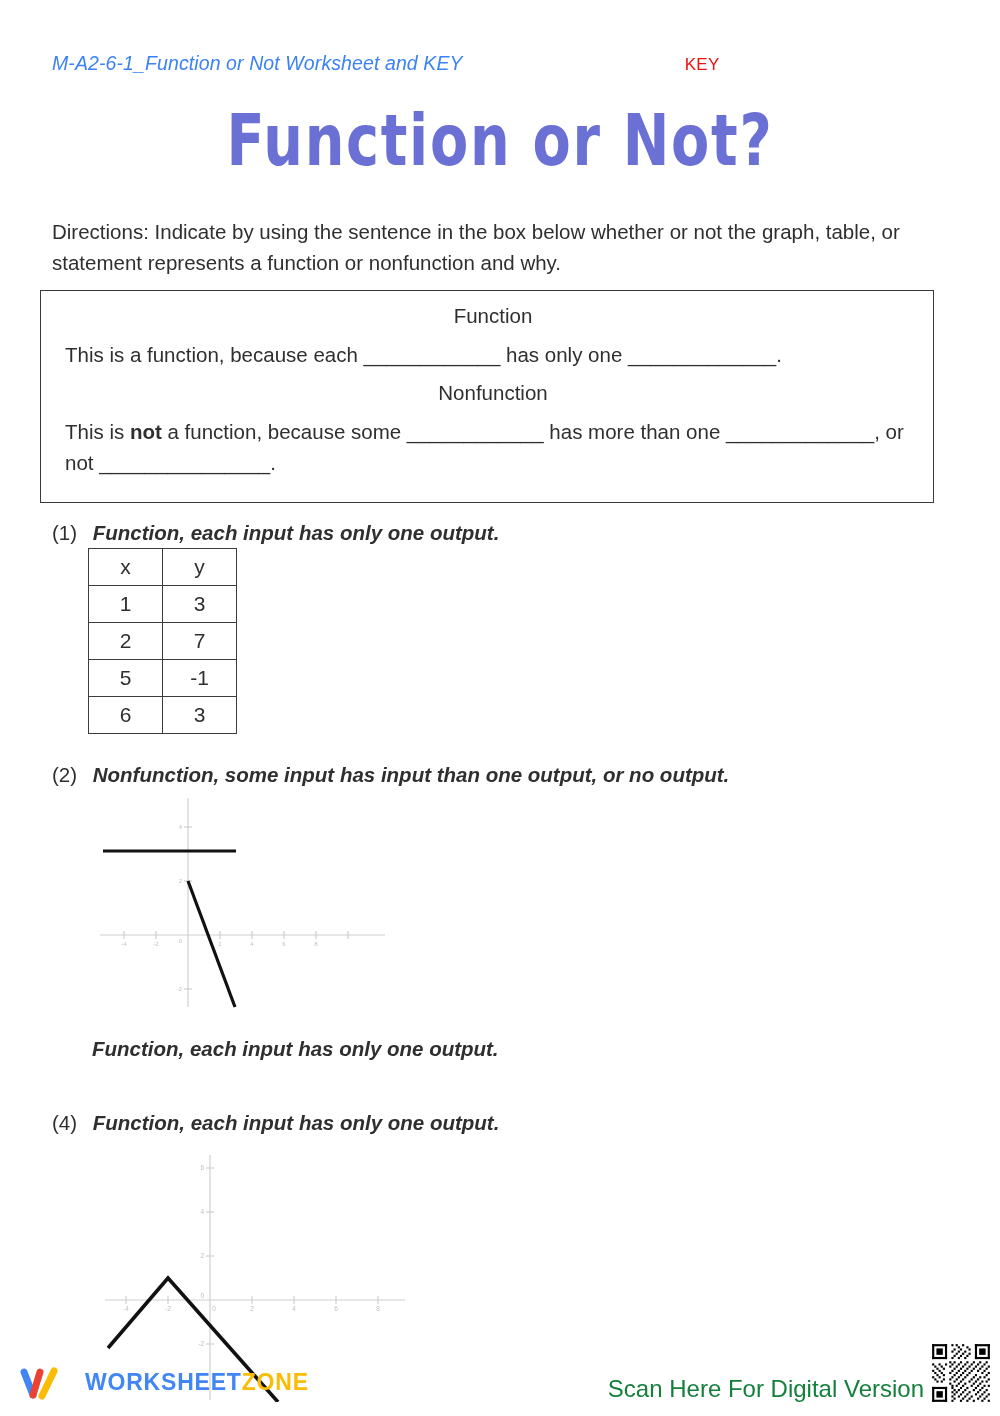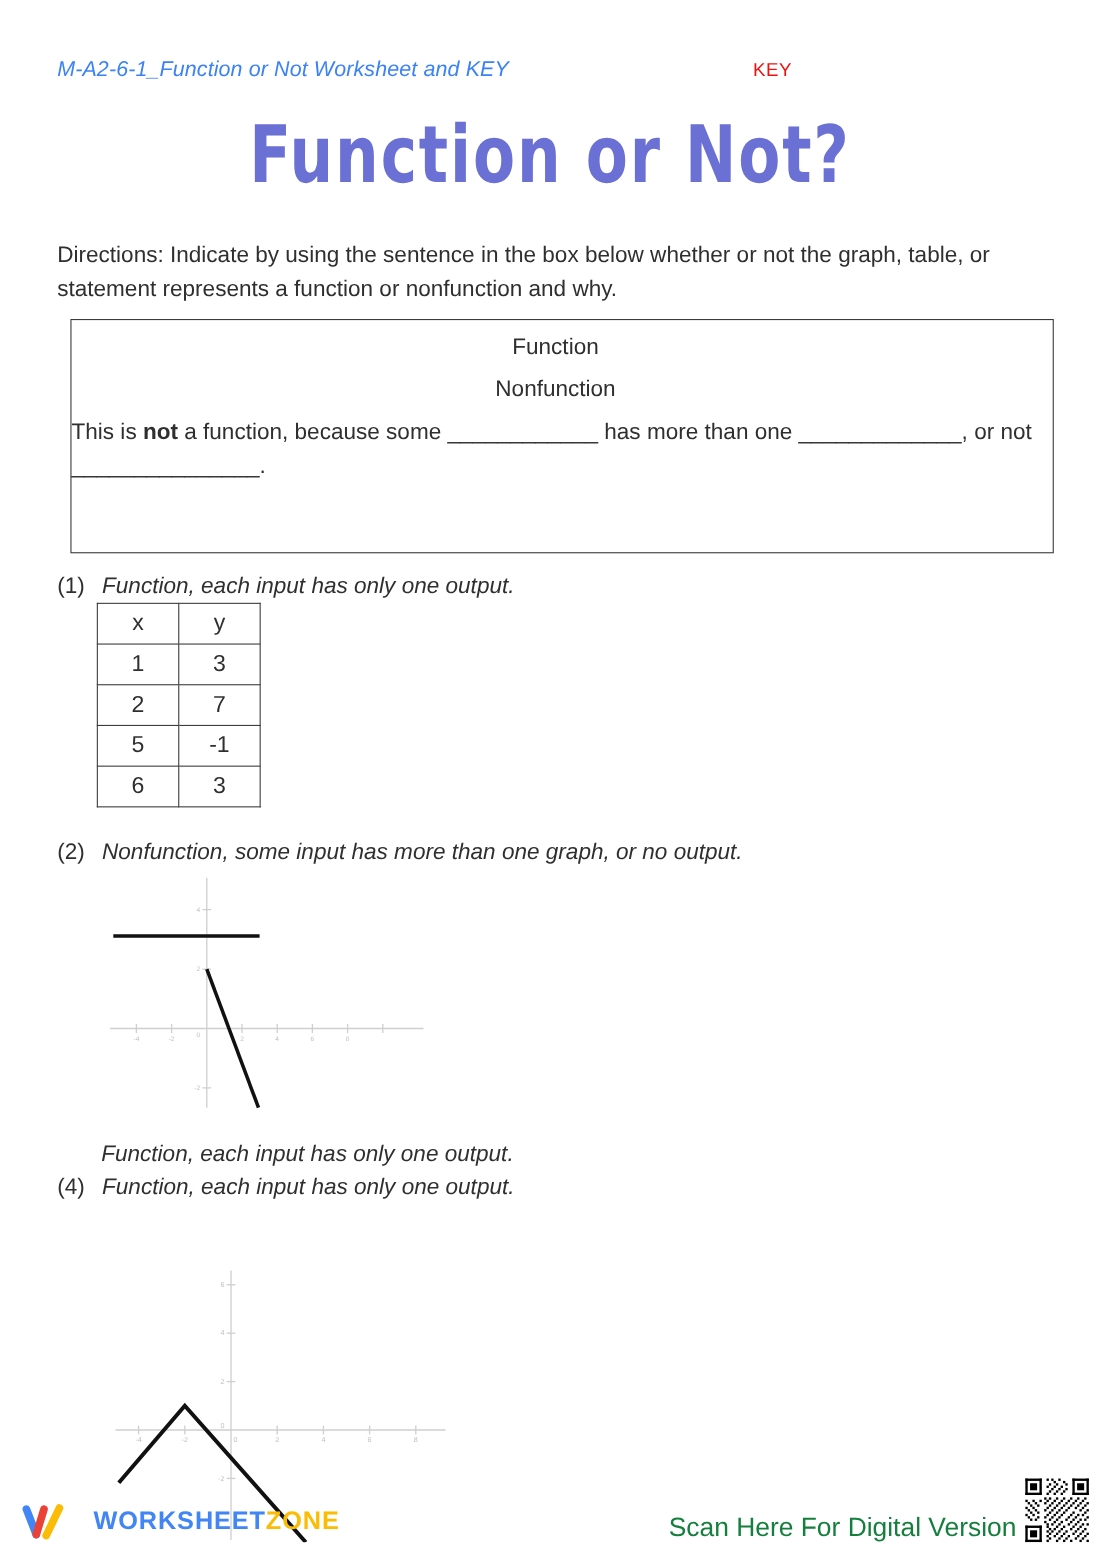--- a/index.html
+++ b/index.html
@@ -64,26 +64,26 @@
     width: 890px;
     font-size: 20.5px;
     line-height: 31px;
     color: #2f2f2f;
   }
 
   
   .sentence-box {
     position: absolute;
     top: 290px;
-    left: 64px;
+    left: 40px;
     width: 894px;
     height: 213px;
     border: 1.6px solid #3a3a3a;
     box-sizing: border-box;
-    padding: 10px 12px 0 0;
+    padding: 10px 12px 0 24px;
   }
   .sb-heading {
     text-align: center;
     font-size: 20.5px;
     line-height: 30px;
     color: #2f2f2f;
     margin-bottom: 8px;
   }
   .sb-sentence {
     font-size: 20.5px;
@@ -98,20 +98,21 @@
   .q-line {
     font-size: 20.5px;
     line-height: 30px;
     color: #2f2f2f;
     white-space: nowrap;
   }
   .q-num { display: inline-block; }
   .q-answer {
     font-style: italic;
     color: #2f2f2f;
+    font-weight: bold;
   }
   .q-indent { padding-left: 40px; }
 
   
   .xy-table {
     position: absolute;
     top: 548px;
     left: 88px;
     border-collapse: collapse;
     font-size: 21px;
@@ -167,20 +168,21 @@
   <span class="doc-header-title">M-A2-6-1_Function or Not Worksheet and KEY</span>
   <span class="doc-header-key">KEY</span>
 </div>
 
 <div class="page-title">Function or Not?</div>
 
 <div class="directions">Directions: Indicate by using the sentence in the box below whether or not the graph, table, or statement represents a function or nonfunction and why.</div>
 
 <div class="sentence-box">
   <div class="sb-heading">Function</div>
+  <div class="sb-sentence">This is a function, because each ____________ has only one _____________.</div>
   <div class="sb-heading">Nonfunction</div>
   <div class="sb-sentence"><span>This is </span><b>not</b><span> a function, because some ____________ has more than one _____________, or not _______________.</span></div>
 </div>
 
 <div class="q-block" style="top:518px;">
   <div class="q-line">
     <span class="q-num">(1)</span>
     <span class="q-answer" style="margin-left:10px;">Function, each input has only one output.</span>
   </div>
 </div>
@@ -206,21 +208,21 @@
     <tr>
       <td>6</td>
       <td>3</td>
     </tr>
   </tbody>
 </table>
 
 <div class="q-block" style="top:760px;">
   <div class="q-line">
     <span class="q-num">(2)</span>
-    <span class="q-answer" style="margin-left:10px;">Nonfunction, some input has more than one graph, or no output.</span>
+    <span class="q-answer" style="margin-left:10px;">Nonfunction, some input has input than one output, or no output.</span>
   </div>
 </div>
 
 <svg class="graph" style="left:95px; top:795px;" width="300" height="215" viewBox="0 0 300 215">
 
   <line x1="5" y1="140" x2="290" y2="140" stroke="#cfcfcf" stroke-width="1.2"></line>
 
   <line x1="93" y1="3" x2="93" y2="212" stroke="#cfcfcf" stroke-width="1.2"></line>
 
   <g stroke="#cfcfcf" stroke-width="1.2">
@@ -257,21 +259,21 @@
 
   <line x1="93" y1="86" x2="140" y2="212" stroke="#111111" stroke-width="3.2" stroke-linecap="butt"></line>
 </svg>
 
 <div class="q-block" style="top:1034px;">
   <div class="q-line q-indent">
     <span class="q-answer">Function, each input has only one output.</span>
   </div>
 </div>
 
-<div class="q-block" style="top:1064px;">
+<div class="q-block" style="top:1108px;">
   <div class="q-line">
     <span class="q-num">(4)</span>
     <span class="q-answer" style="margin-left:10px;">Function, each input has only one output.</span>
   </div>
 </div>
 
 <svg class="graph" style="left:100px; top:1152px;" width="320" height="250" viewBox="0 0 320 250">
 
   <line x1="5" y1="148" x2="305" y2="148" stroke="#cfcfcf" stroke-width="1.2"></line>
 

